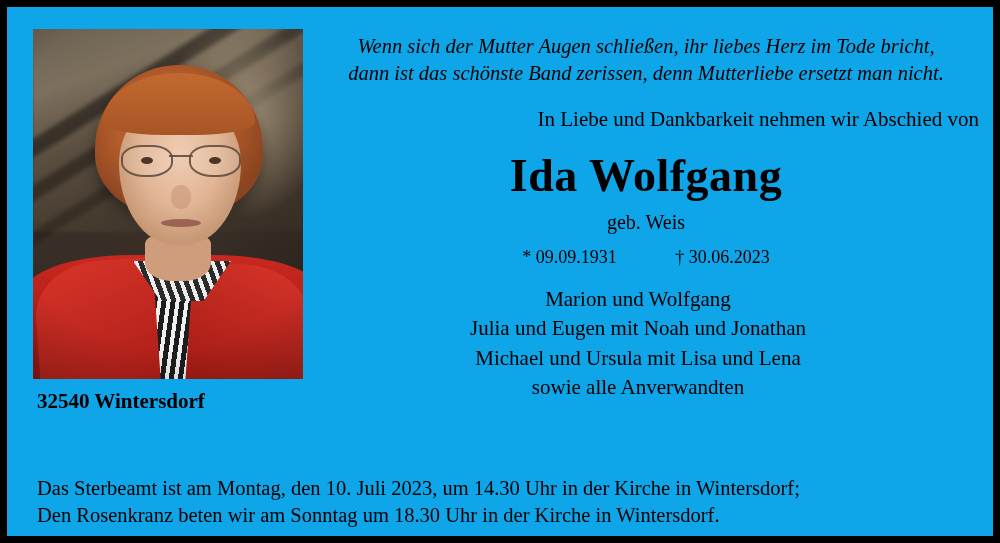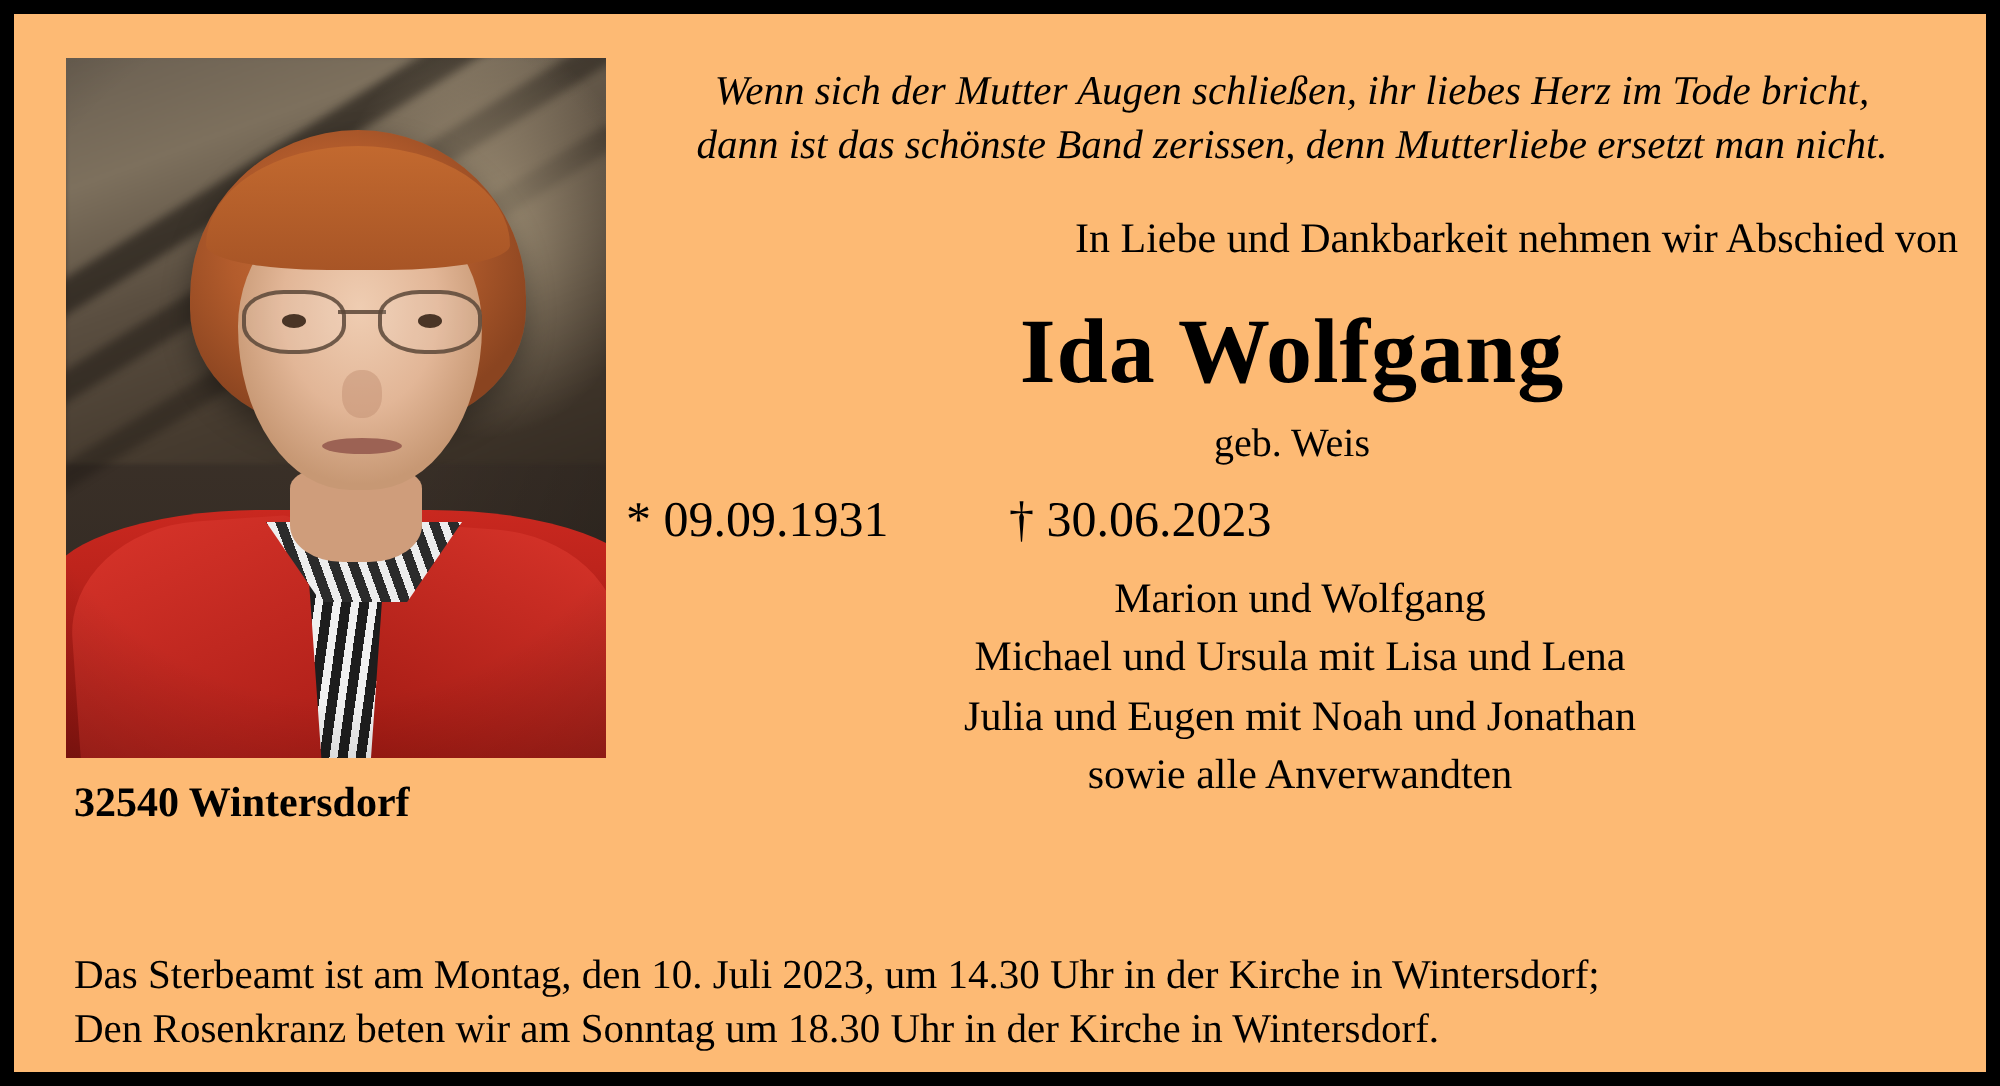--- a/index.html
+++ b/index.html
@@ -13,21 +13,21 @@
     font-family: "Liberation Serif", serif;
     color: #000000;
     overflow: hidden;
   }
   .obituary {
     position: relative;
     width: 1000px;
     height: 543px;
     box-sizing: border-box;
     border: 7px solid #000000;
-    background: #fdba74;
+    background: #0ea5e9;
   }
   .inner {
     position: relative;
     width: 100%;
     height: 100%;
     box-sizing: border-box;
     padding: 16px 22px 10px 22px;
   }
 
   
@@ -228,28 +228,28 @@
     text-align: center;
     font-size: 20px;
     font-family: Liberation Serif, serif;
   }
 
   .dates {
     position: absolute;
     left: 306px;
     top: 240px;
     width: 666px;
-    text-align: left;
-    font-size: 25px;
+    text-align: center;
+    font-size: 18px;
   }
   .dates .birth { margin-right: 54px; }
 
   .mourners {
     position: absolute;
-    left: 310px;
+    left: 298px;
     top: 278px;
     width: 666px;
     text-align: center;
     font-size: 21px;
     line-height: 1.40;
   }
   .mourners .line { display: block; }
 
   
   .place {
@@ -325,22 +325,22 @@
 
     <div class="maiden">geb. Weis</div>
 
     <div class="dates">
       <span class="birth">* 09.09.1931</span>
       <span class="death">† 30.06.2023</span>
     </div>
 
     <div class="mourners">
       <span class="line">Marion und Wolfgang</span>
+      <span class="line">Julia und Eugen mit Noah und Jonathan</span>
       <span class="line">Michael und Ursula mit Lisa und Lena</span>
-      <span class="line">Julia und Eugen mit Noah und Jonathan</span>
       <span class="line">sowie alle Anverwandten</span>
     </div>
 
     <div class="place">32540 Wintersdorf</div>
 
     <div class="service">
       <span class="line">Das Sterbeamt ist am Montag, den 10. Juli 2023, um 14.30 Uhr in der Kirche in Wintersdorf;</span>
       <span class="line">Den Rosenkranz beten wir am Sonntag um 18.30 Uhr in der Kirche in Wintersdorf.</span>
     </div>
 

